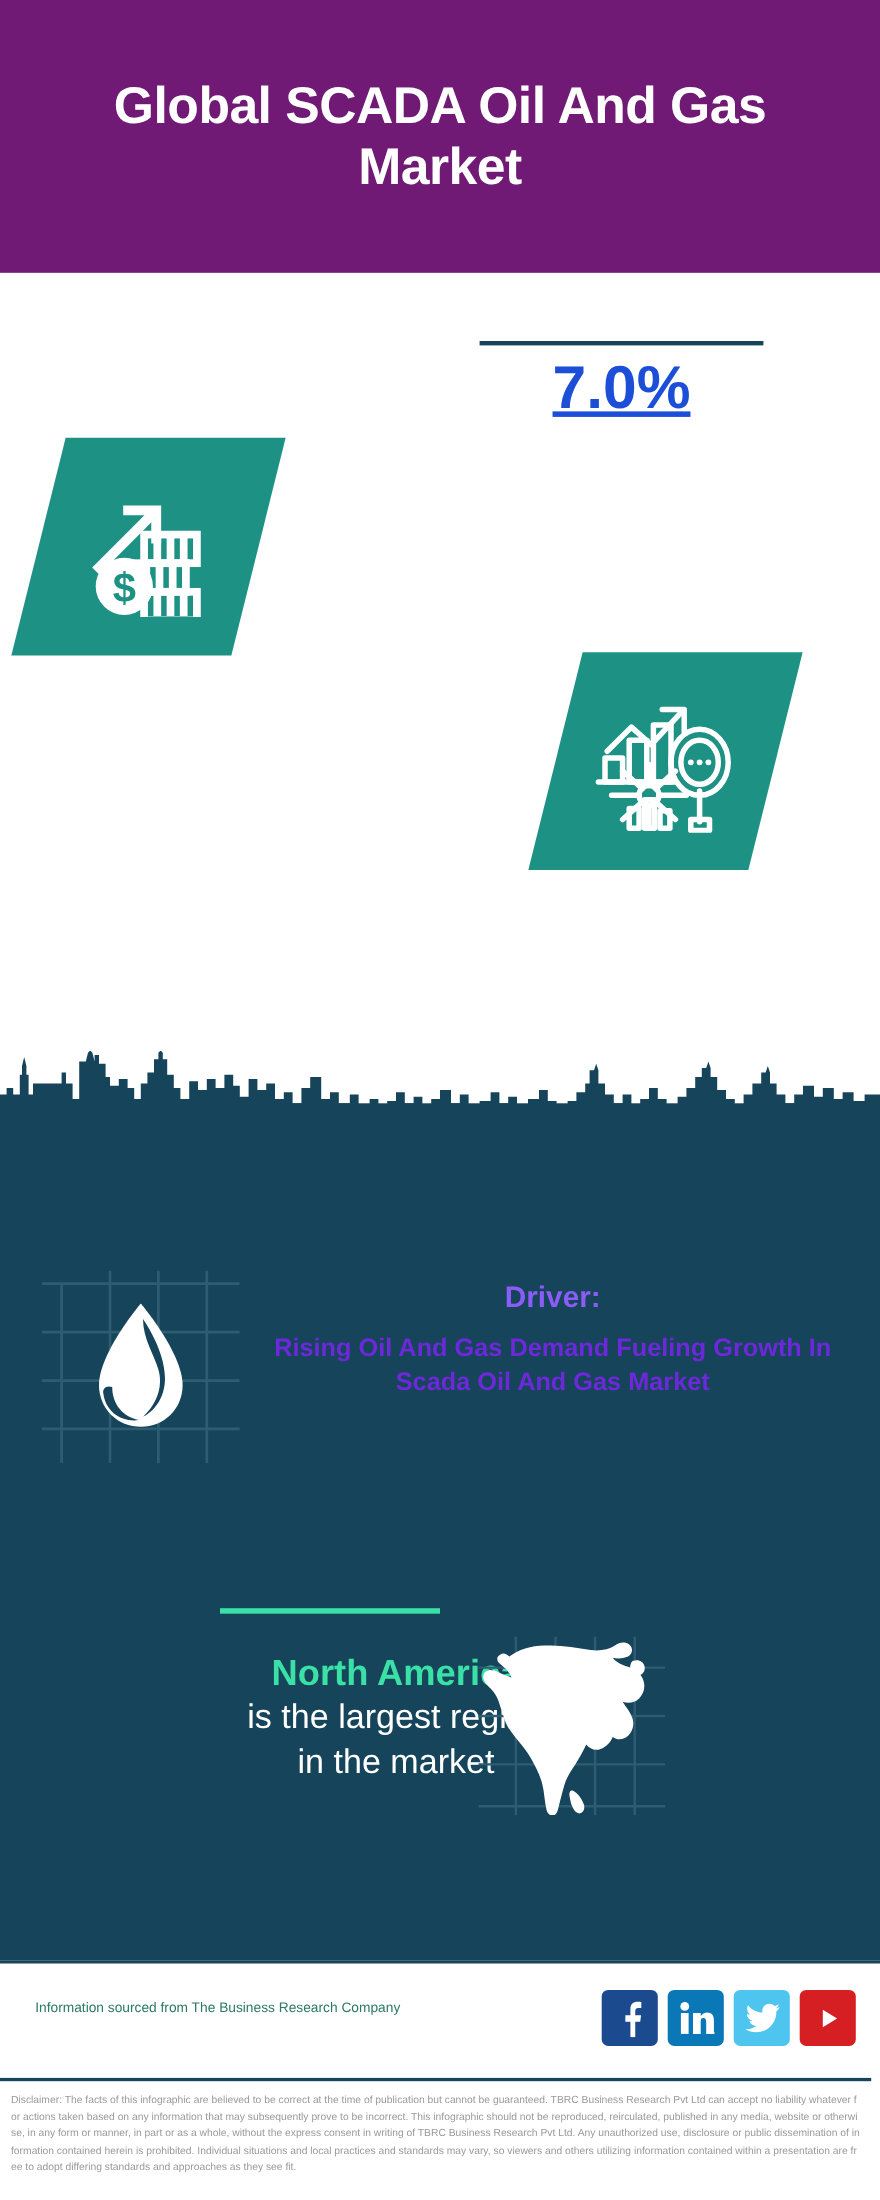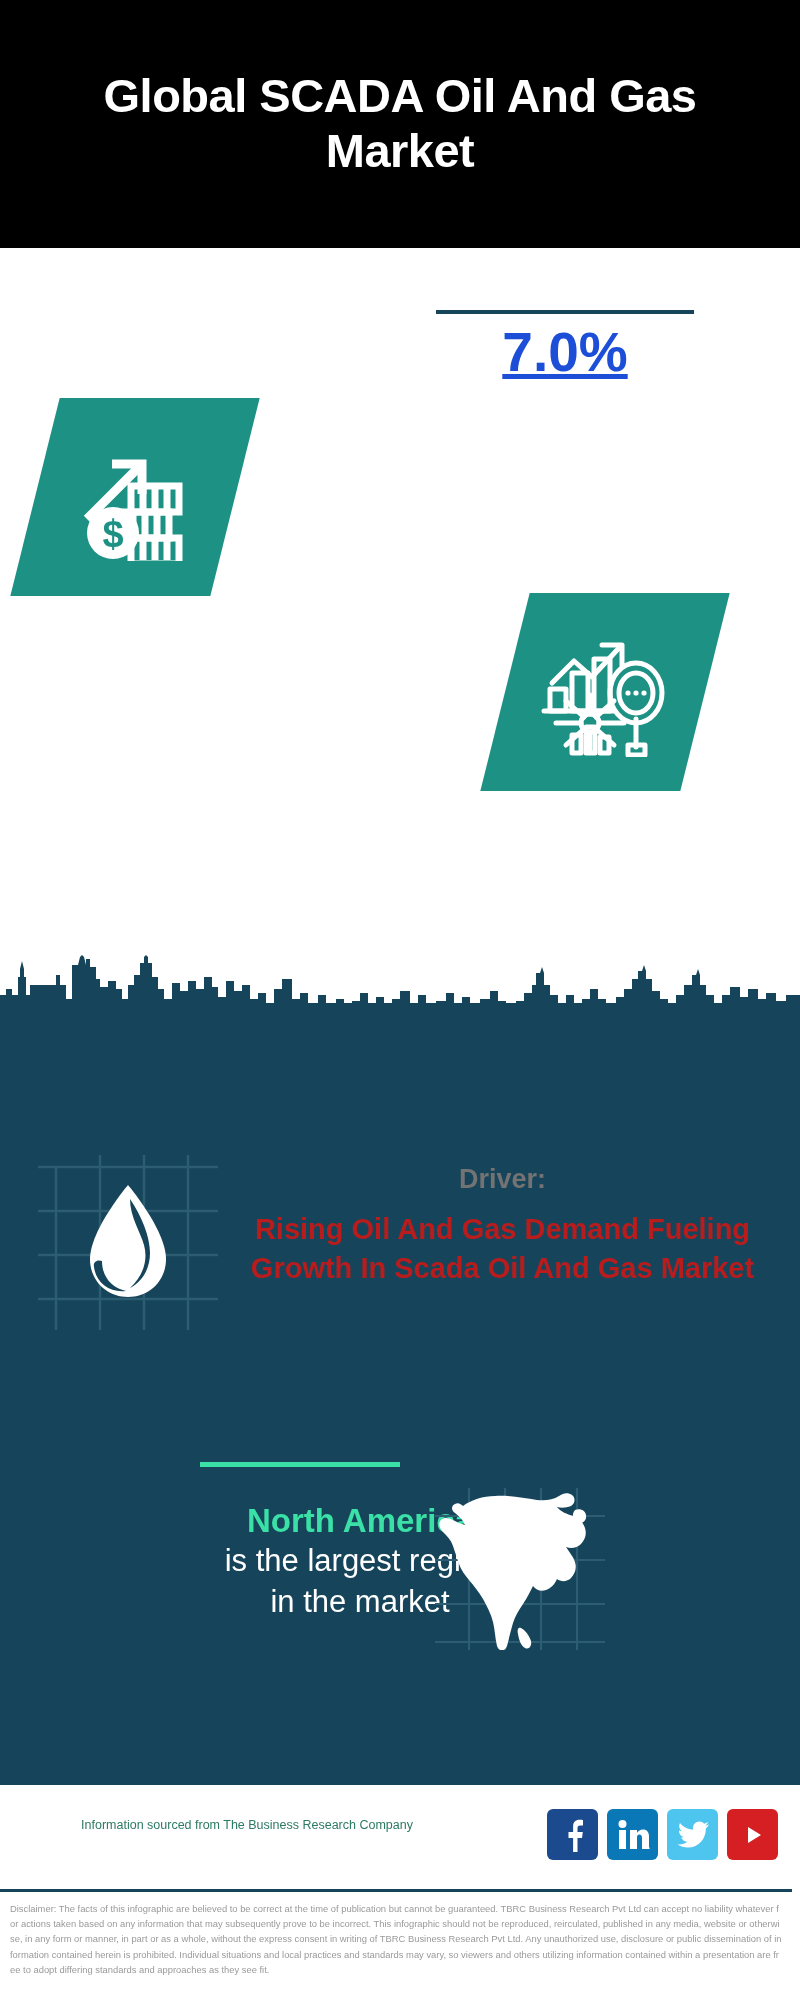--- a/index.html
+++ b/index.html
@@ -6,21 +6,21 @@
   html,body { background:#ffffff; }
   body {
     width:800px; height:2000px; position:relative; overflow:hidden;
     font-family:"Liberation Sans", sans-serif;
     background:#ffffff;
   }
 
   
   .header {
     position:absolute; left:0; top:0; width:800px; height:248px;
-    background:#000000;
+    background:#701a75;
     display:flex; align-items:center; justify-content:center;
   }
   .header-title {
     color:#ffffff; font-size:47px; font-weight:bold; line-height:1.17;
     text-align:center; letter-spacing:-0.5px; width:640px;
   }
 
   
   .stat1 {
     position:absolute; left:0; top:248px; width:800px; height:345px;
@@ -79,24 +79,24 @@
   }
 
   
   .driver-icon-wrap {
     position:absolute; left:38px; top:1155px; width:180px; height:175px;
   }
   .driver-text {
     position:absolute; left:225px; top:1163px; width:555px; text-align:center;
   }
   .driver-head {
-    color:#737373; font-size:27px; font-weight:bold; line-height:1.25;
+    color:#8b5cf6; font-size:27px; font-weight:bold; line-height:1.25;
   }
   .driver-body {
-    color:#b91c1c; font-size:29px; font-weight:bold; line-height:1.34;
+    color:#6d28d9; font-size:23px; font-weight:bold; line-height:1.34;
     margin-top:13px;
   }
 
   .green-rule {
     position:absolute; left:200px; top:1462px; width:200px; height:5px;
     background:#3ae0a5;
   }
 
   
   .region-text {
@@ -110,21 +110,20 @@
   }
   .region-map-wrap {
     position:absolute; left:425px; top:1480px; width:180px; height:170px;
   }
 
   
   .footer {
     position:absolute; left:0; top:1782px; width:800px; height:107px;
     background:#ffffff;
     border-top:3px solid #16445a;
-    text-align:center;
   }
   .footer-text {
     position:absolute; left:32px; top:30px; width:430px;
     color:#2c7a63; font-size:12.5px; line-height:1.75;
   }
   .social-row {
     position:absolute; right:22px; top:24px;
     display:flex; gap:9px; align-items:center;
   }
   .social {

